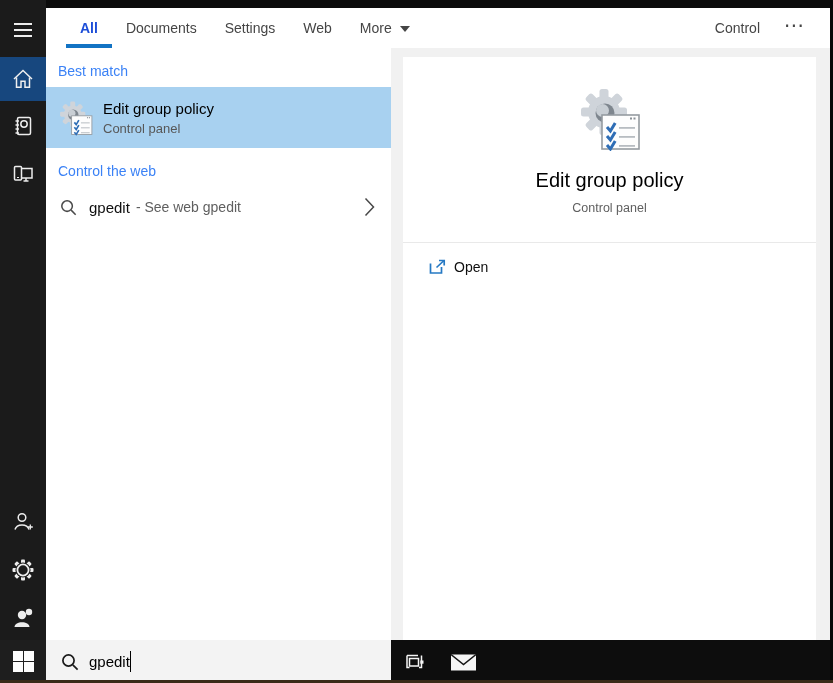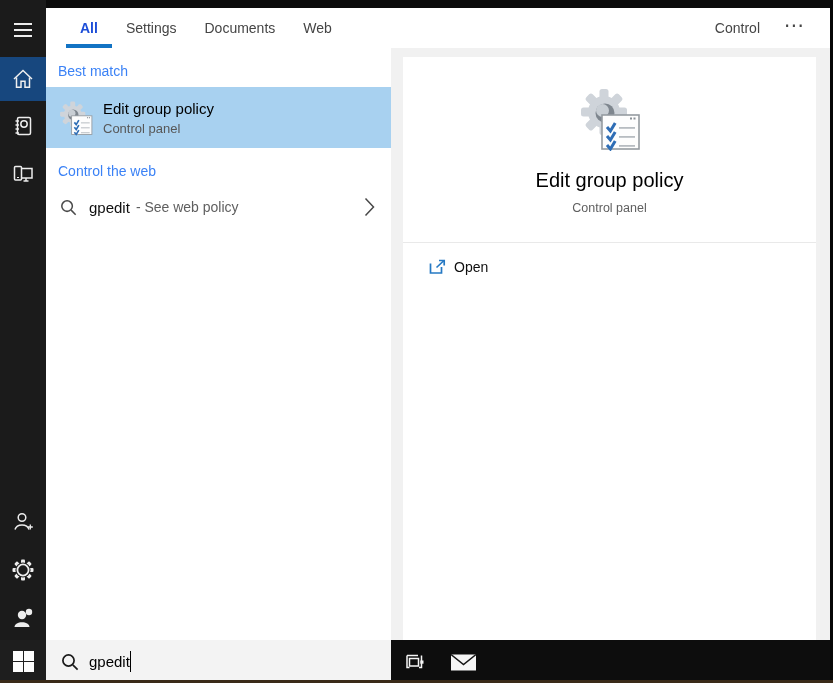--- a/index.html
+++ b/index.html
@@ -132,28 +132,32 @@
         <circle cx="18" cy="6" r="3.2"></circle>
       </svg>
     </div>
   </div>
 
   <div class="tabbar">
     <div class="tab active">
         <span>All</span>
       </div>
     <div class="tab">
+        <span>Documents</span>
+      </div>
+    <div class="tab">
         <span>Settings</span>
       </div>
     <div class="tab">
-        <span>Documents</span>
-      </div>
-    <div class="tab">
         <span>Web</span>
       </div>
+    <div class="tab">
+      <span>More</span>
+      <span class="drop-arrow"></span>
+    </div>
     <div class="tabbar-right">
       <span class="feedback">Control</span>
       <span class="ellipsis">⋯</span>
     </div>
   </div>
 
   <div class="left-panel">
     <div class="section-label">Best match</div>
 
     <div class="best-row">
@@ -189,21 +193,21 @@
     </div>
 
     <div class="section-label">Control the web</div>
 
     <div class="web-row">
       <svg width="17" height="17" viewBox="0 0 18 18" fill="none" stroke="#4a4a4a" stroke-width="1.6">
         <circle cx="7.5" cy="7.5" r="5.6"></circle>
         <path d="M11.8 11.8 L16.6 16.6"></path>
       </svg>
       <span class="web-query">gpedit</span>
-      <span class="web-annot">- See web policy</span>
+      <span class="web-annot">- See web gpedit</span>
       <span class="web-chevron">
         <svg width="11" height="20" viewBox="0 0 11 20" fill="none" stroke="#474747" stroke-width="1.5">
           <path d="M1.5 1.5 L9.5 10 L1.5 18.5"></path>
         </svg>
       </span>
     </div>
   </div>
 
   <div class="right-area">
     <div class="preview-panel">

